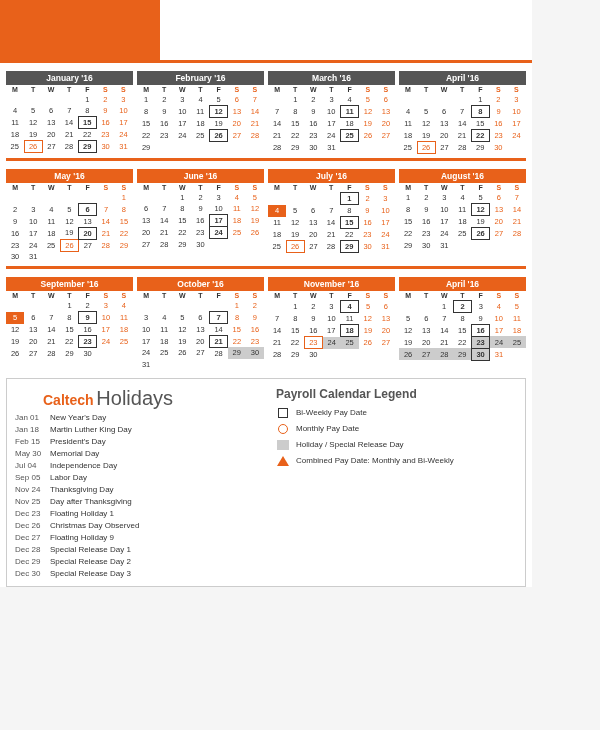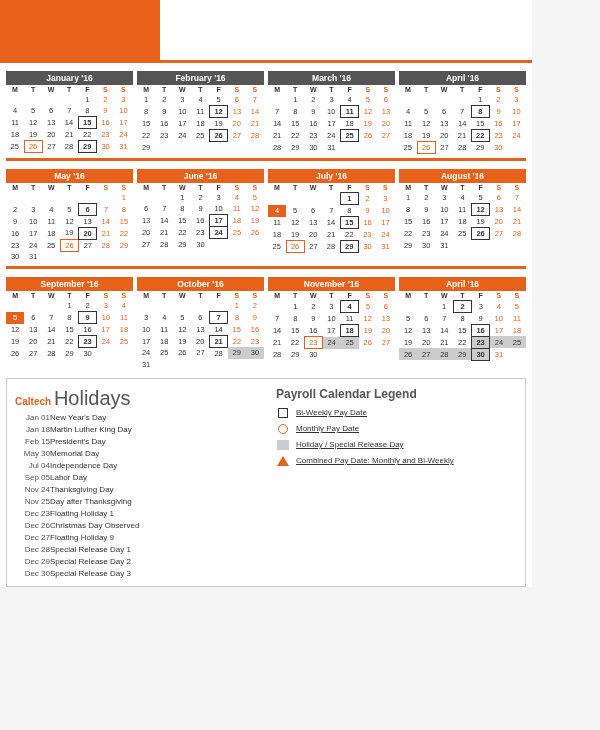--- a/index.html
+++ b/index.html
@@ -120,55 +120,54 @@
       margin: 6px;
       padding: 8px;
     }
     .holidays-col {
       flex: 1;
       padding-right: 10px;
     }
     .holidays-title .brand {
       color: #e8611a;
       font-weight: bold;
-      font-size: 10px;
+      font-size: 14px;
+      margin-left: 28px;
     }
     .holidays-title .rest {
       font-size: 20px;
       color: #555;
     }
     .holiday-item {
       display: flex;
       font-size: 8px;
       margin-top: 3px;
       color: #333;
     }
     .holiday-item .hdate {
       width: 35px;
       flex-shrink: 0;
       color: #555;
-      text-align: right;
     }
     .legend-col {
       flex: 1;
       padding-left: 10px;
     }
     .legend-title {
       font-size: 12px;
       color: #555;
       font-weight: bold;
       margin-bottom: 6px;
     }
     .legend-item {
       display: flex;
       align-items: center;
       font-size: 8px;
       margin-top: 4px;
       color: #333;
-      text-decoration: underline;
     }
     .legend-icon {
       width: 14px;
       height: 12px;
       margin-right: 6px;
       flex-shrink: 0;
       display: flex;
       align-items: center;
       justify-content: center;
     }

